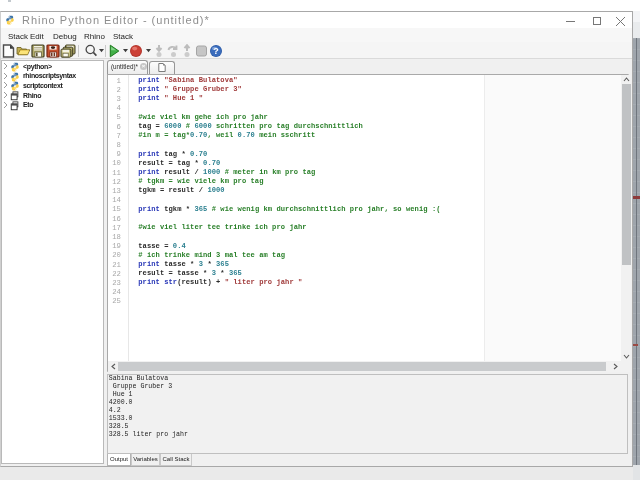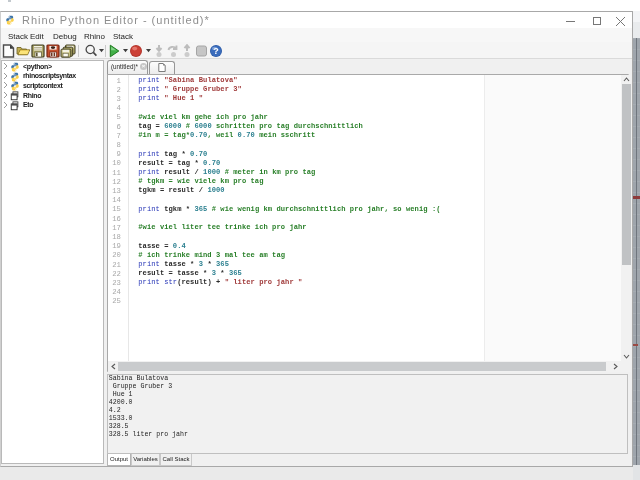--- a/index.html
+++ b/index.html
@@ -37,21 +37,21 @@
 .tab1{left:107px;top:59.5px;width:41px;height:14px;background:linear-gradient(#fdfdfd,#ececec);border:1px solid #979797;border-bottom:none;border-radius:3px 3px 0 0;z-index:5}
 .tab1 .tt{position:absolute;left:3px;top:2px;font-size:6.3px;color:#2a2a2a}
 .tabx{position:absolute;left:32px;top:2.5px;width:7px;height:7px;border-radius:50%;background:#c6c6c6;color:#fff;font-size:6px;line-height:7px;text-align:center;font-weight:700}
 .tab2{left:149px;top:60.5px;width:26px;height:13px;background:linear-gradient(#fdfdfd,#ececec);border:1px solid #979797;border-bottom:none;border-radius:3px 3px 0 0;z-index:5}
 
 #editor{left:107px;top:73.5px;width:522px;height:298.5px;border:1px solid #a9a9a9;border-right-color:#dedede;border-bottom-color:#cfcfcf;background:#fff}
 #gutter{left:106px;top:76.6px;z-index:2;width:15px;text-align:right;font:7.3px/9.2px "Liberation Mono",monospace;color:#a8a8a8}
 #gmargin{left:128px;top:74.5px;z-index:2;width:1px;height:286px;background:#e7e7e7}
 #edge{left:484px;top:74.5px;z-index:1;width:137px;height:286px;background:#fafafa;border-left:1px solid #ececec}
 #code{left:138.3px;top:75.9px;font:600 7.1px/9.2px "Liberation Mono",monospace;letter-spacing:.06px;color:#2b2b2b;z-index:2}
-#code .k{color:#2635b6;font-weight:400}
+#code .k{color:#2635b6;font-weight:700}
 #code .s{color:#a03a3a}
 #code .c{color:#287f28}
 #code .n{color:#2a7f8f}
 
 #vsb{left:621px;top:74.5px;width:10px;height:286.5px;background:#f1f1f1;z-index:3}
 #vsb .thumb{position:absolute;left:1px;top:9px;width:9px;height:181px;background:#c0c2c4}
 #hsb{left:108px;top:361px;width:512px;height:11px;background:#f1f1f1;z-index:3}
 #hsb .thumb{position:absolute;left:10px;top:1px;width:488px;height:9px;background:#c9cbcd}
 #sbcorner{left:620px;top:361px;width:11px;height:11px;background:#f1f1f1;z-index:3}
 

